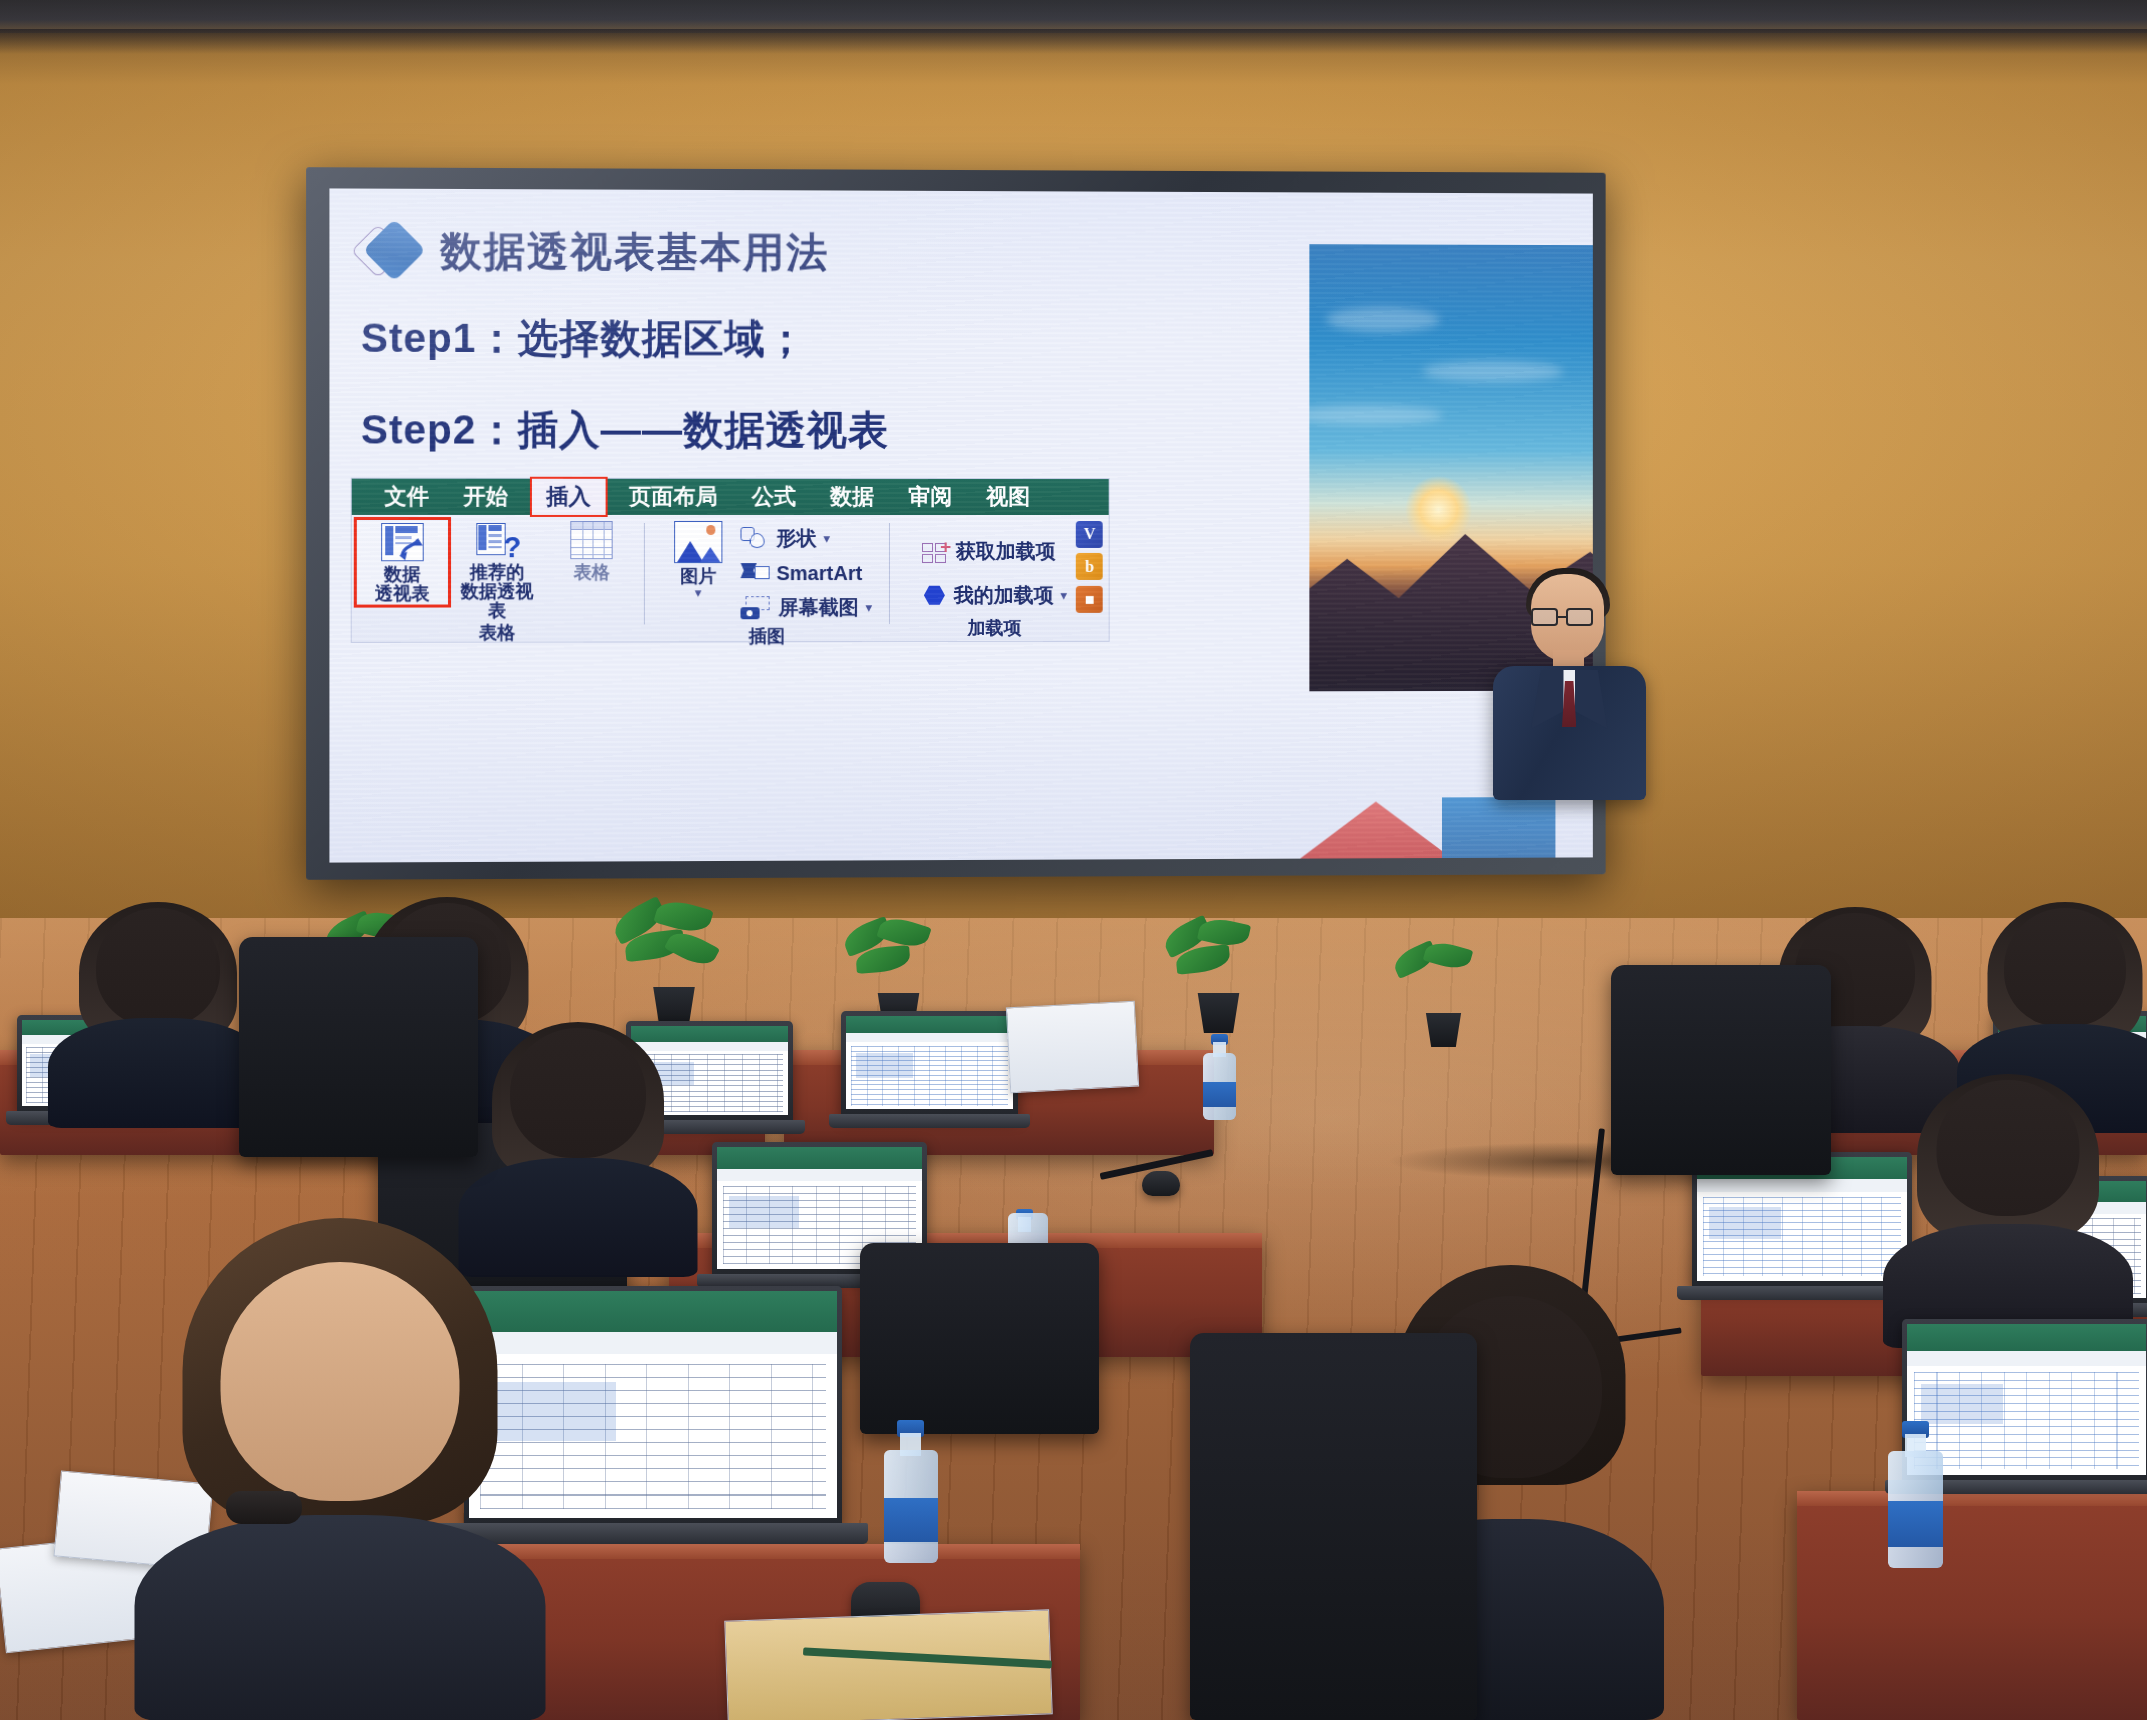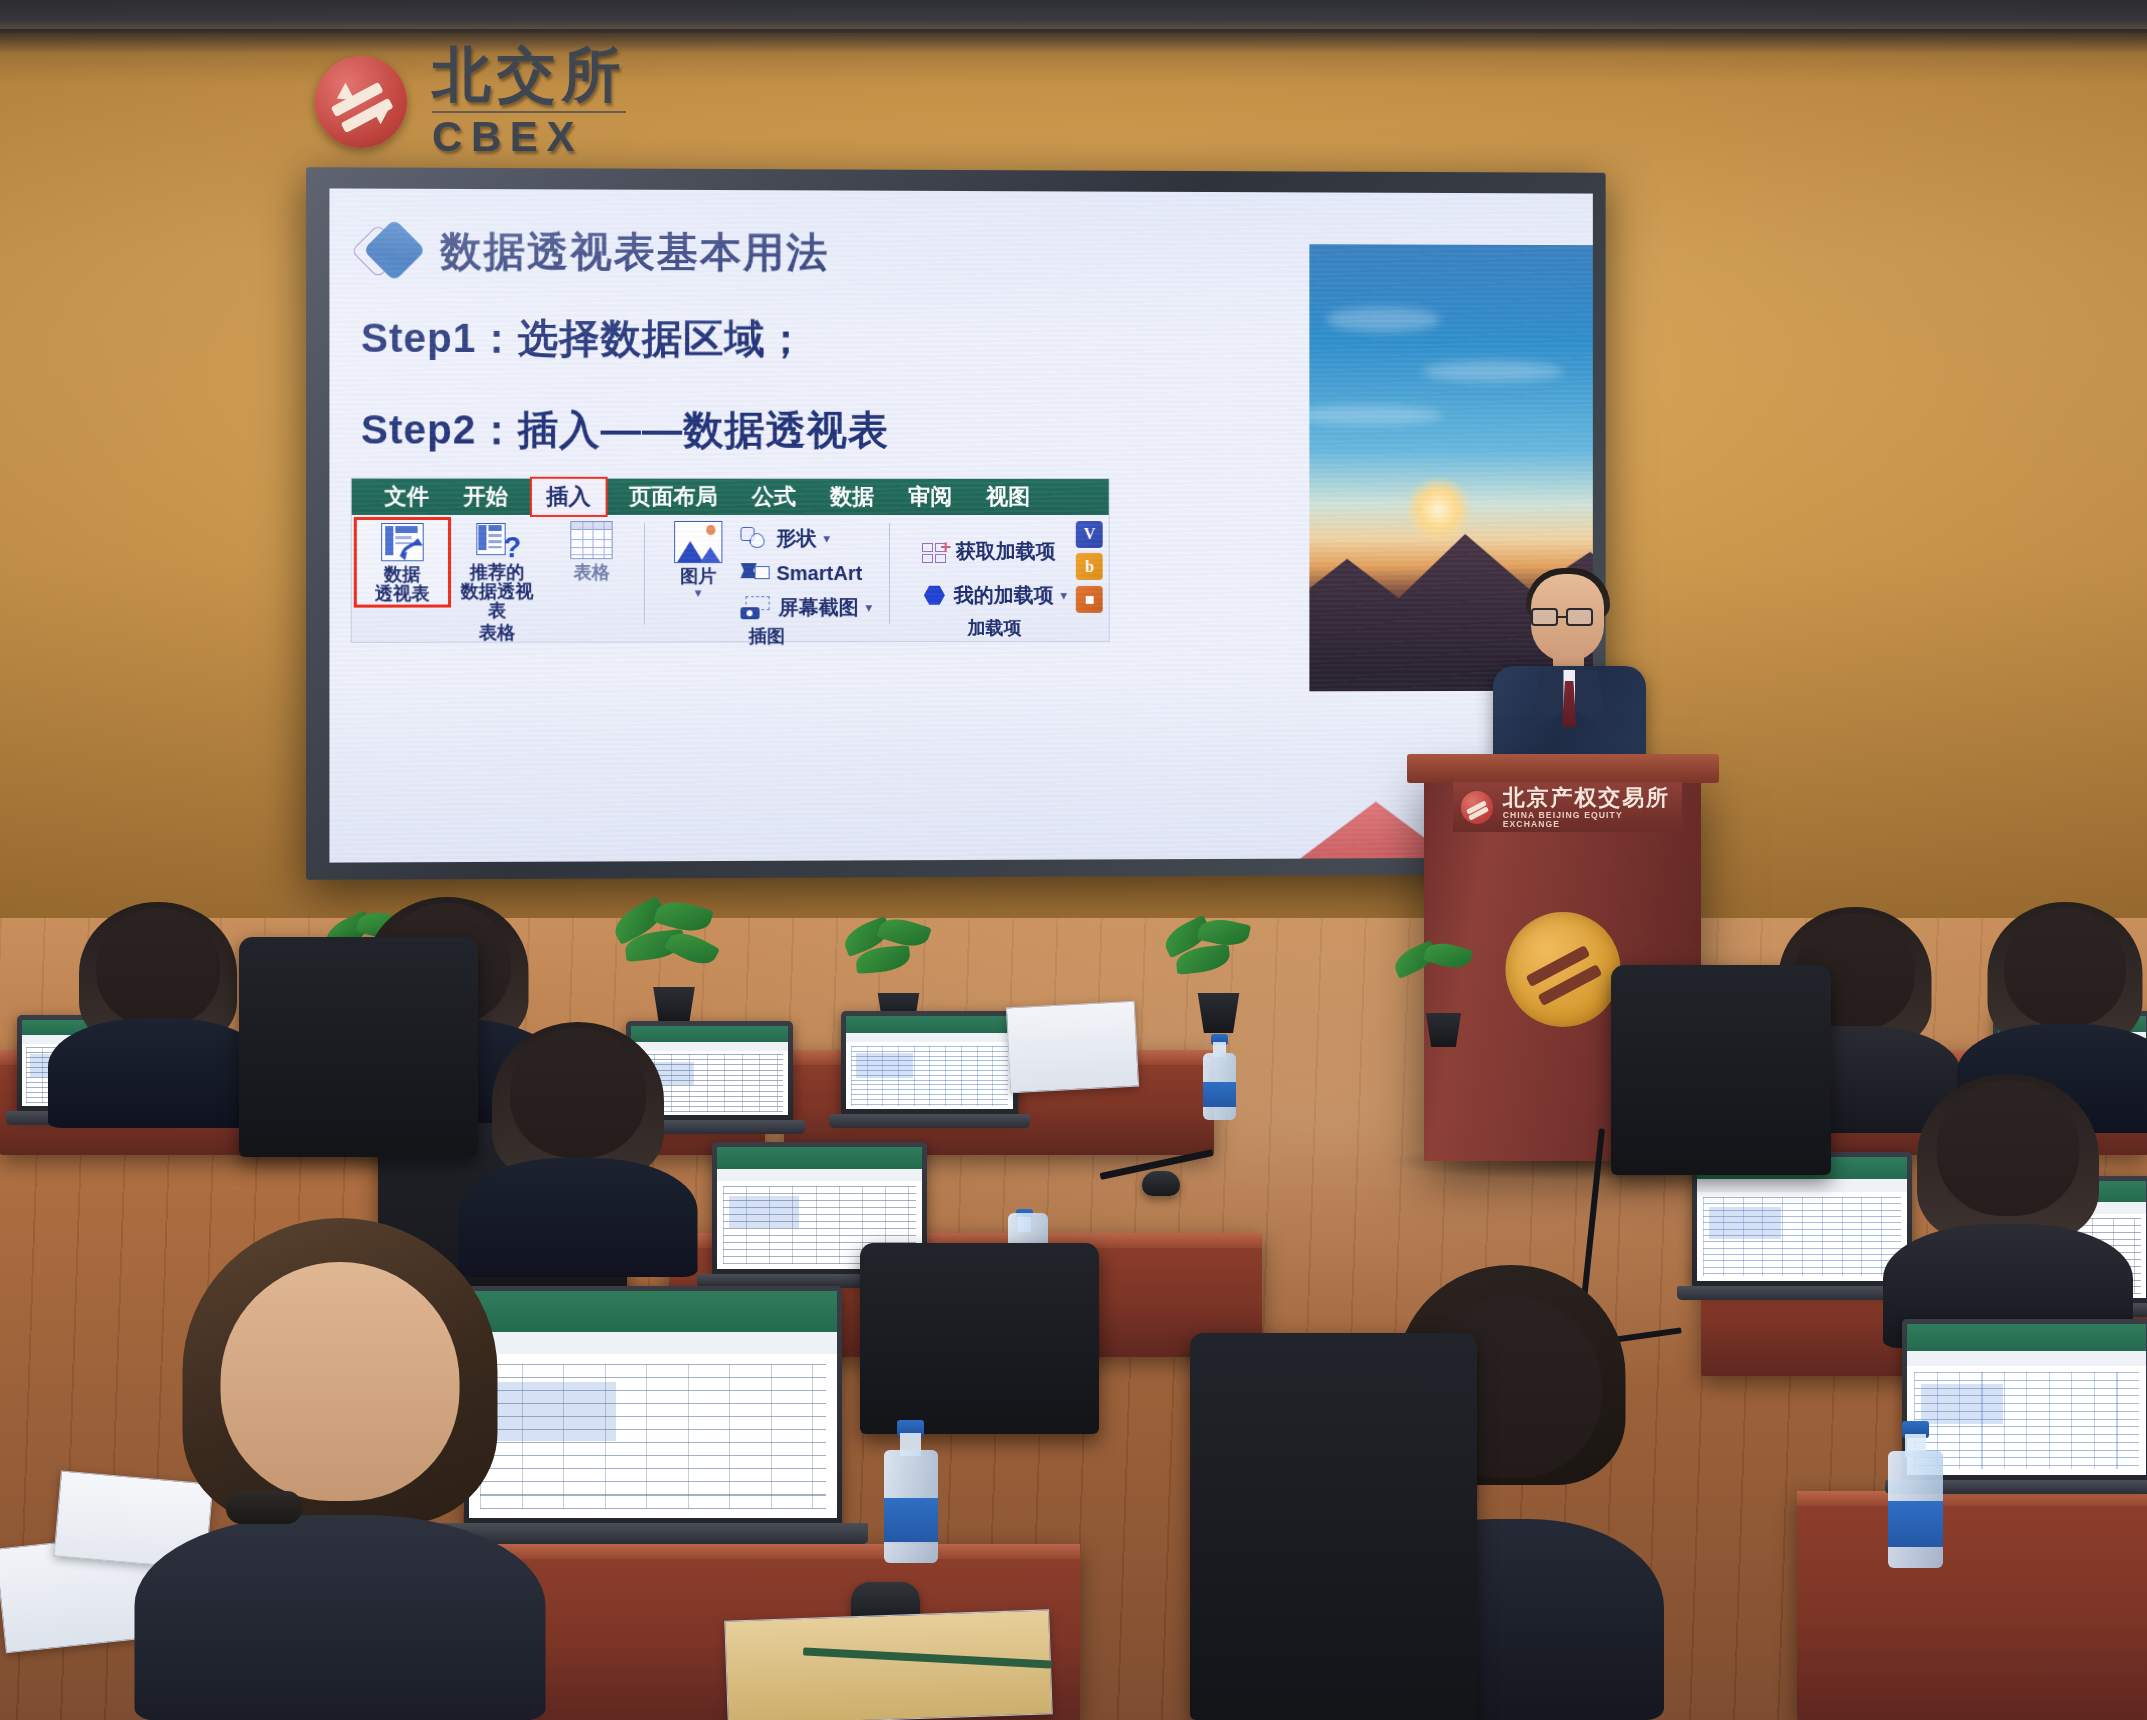--- a/index.html
+++ b/index.html
@@ -407,33 +407,20 @@
   <div class="wall">
     <div class="wall-grad"></div>
     <div class="wall-top-dark"></div>
     <div class="wall-top-shadow"></div>
     <div class="wall-vign"></div>
   </div>
 
   <div class="wall-socket" style="left:17px; top:1002px;"></div>
   <div class="wall-socket" style="left:67px; top:1002px;"></div>
 
-  <div class="cbex">
-    <div class="cbex-mark">
-      <div class="disc"></div>
-      <div class="sw1"></div>
-      <div class="sw2"></div>
-      <div class="tri1"></div>
-      <div class="tri2"></div>
-    </div>
-    <div class="cbex-text">
-      <div class="cbex-cn">北交所</div>
-      <div class="cbex-en">CBEX</div>
-    </div>
-  </div>
 
   <div class="screen-frame">
     <div class="screen-inner">
 
       <div class="slide-photo">
         <div class="cloud c1"></div>
           <div class="cloud c2"></div>
           <div class="cloud c3"></div>
         <div class="sun2"></div>
         <div class="mtn"></div>
@@ -612,34 +599,20 @@
     <div class="sp-glass-r"></div>
     <div class="sp-glass-bridge"></div>
     <div class="sp-neck"></div>
     <div class="sp-body"></div>
     <div class="sp-shirt"></div>
     <div class="sp-lapel-l"></div>
     <div class="sp-lapel-r"></div>
     <div class="sp-tie"></div>
   </div>
 
-  <div class="podium">
-    <div class="top-lip"></div>
-    <div class="podium-sign">
-      <div class="mini-mark"></div>
-      <div class="ps-txt">
-        <div class="ps-cn">北京产权交易所</div>
-        <div class="ps-en">CHINA BEIJING EQUITY EXCHANGE</div>
-      </div>
-    </div>
-    <div class="podium-emblem">
-      <div class="e1"></div>
-        <div class="e2"></div>
-    </div>
-  </div>
 
   <div class="cable" style="left:1587px; top:1128px; width:5.7px; height:229px; transform:rotate(6deg);"></div>
   <div class="cable" style="left:1529px; top:1338px; width:153px; height:5.7px; transform:rotate(-8deg);"></div>
 
   <div class="plant" style="left:320px; top:913px; width:115px; height:115px;">
     <div class="leaf" style="left:3.8px;  top:5.7px;  width:48px; height:25px; transform:rotate(-24deg);"></div>
     <div class="leaf" style="left:38px; top:0px;  width:50px; height:25px; transform:rotate(14deg);"></div>
     <div class="leaf" style="left:15.3px; top:27px; width:54px; height:25px; transform:rotate(-8deg);"></div>
     <div class="leaf" style="left:50px; top:31px; width:46px; height:23px; transform:rotate(26deg);"></div>
     <div class="pot"></div>

